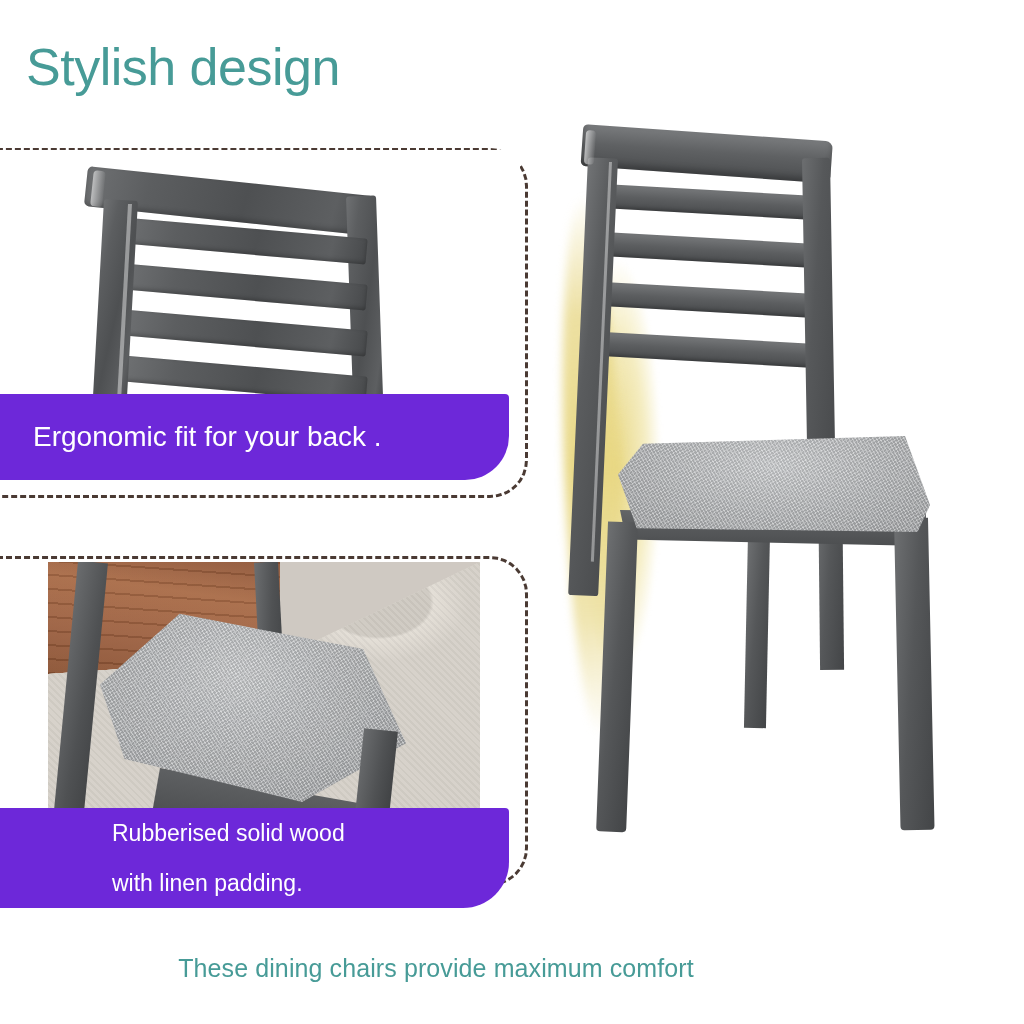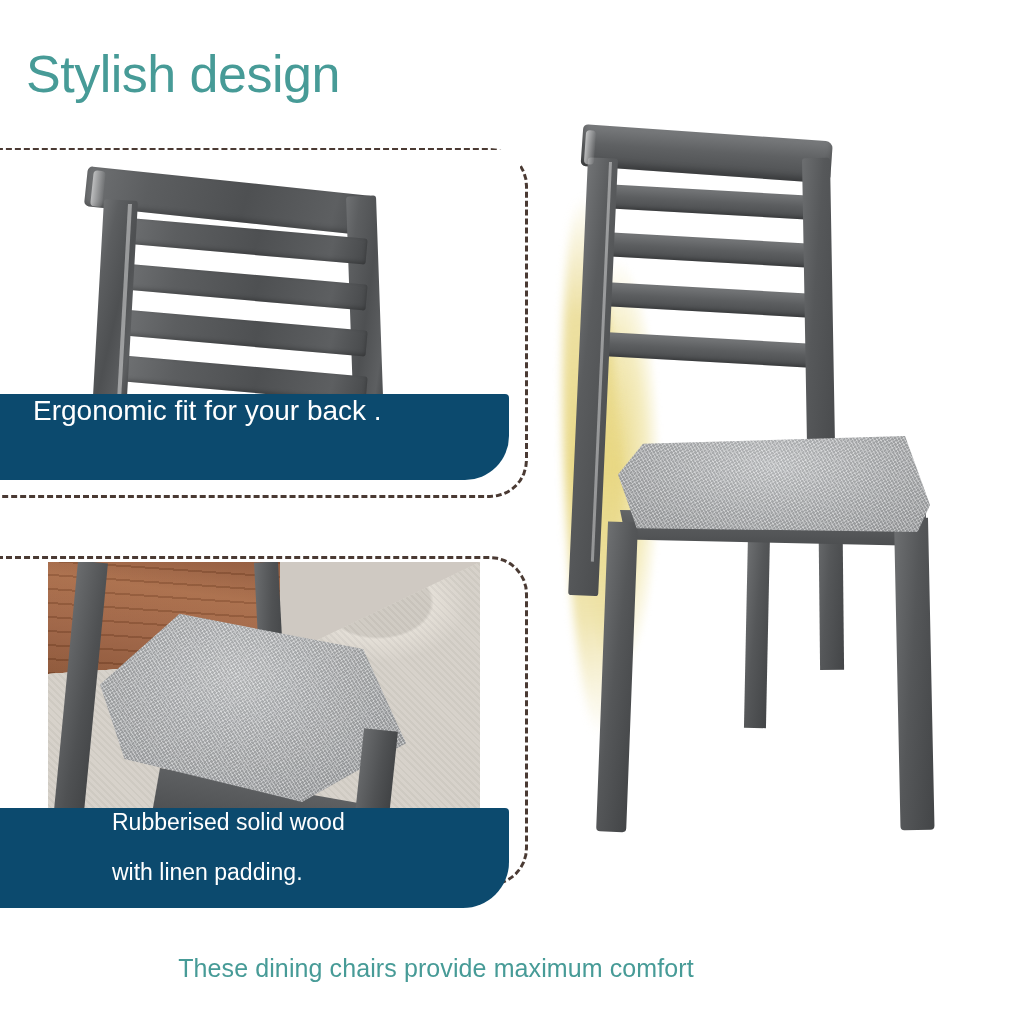--- a/index.html
+++ b/index.html
@@ -17,21 +17,21 @@
     position: relative;
     width: 1024px;
     height: 1024px;
     background: #ffffff;
   }
 
   
   .page-title {
     position: absolute;
     left: 26px;
-    top: 43px;
+    top: 36px;
     font-size: 52px;
     line-height: 62px;
     font-weight: 400;
     color: #479b97;
     letter-spacing: -0.5px;
     white-space: nowrap;
   }
 
   
   .tagline {
@@ -68,24 +68,24 @@
     width: 568px;
     height: 330px;
     border-top-right-radius: 38px;
     border-bottom-right-radius: 38px;
   }
 
   
   .banner {
     position: absolute;
     left: 0;
-    background: #0c4a6e;
+    background: #6d28d9;
     color: #ffffff;
     display: flex;
-    align-items: flex-start;
+    align-items: center;
     border-top-right-radius: 4px;
     border-bottom-right-radius: 44px;
     z-index: 6;
   }
   .banner-1 {
     top: 394px;
     width: 509px;
     height: 86px;
     padding-left: 33px;
   }

